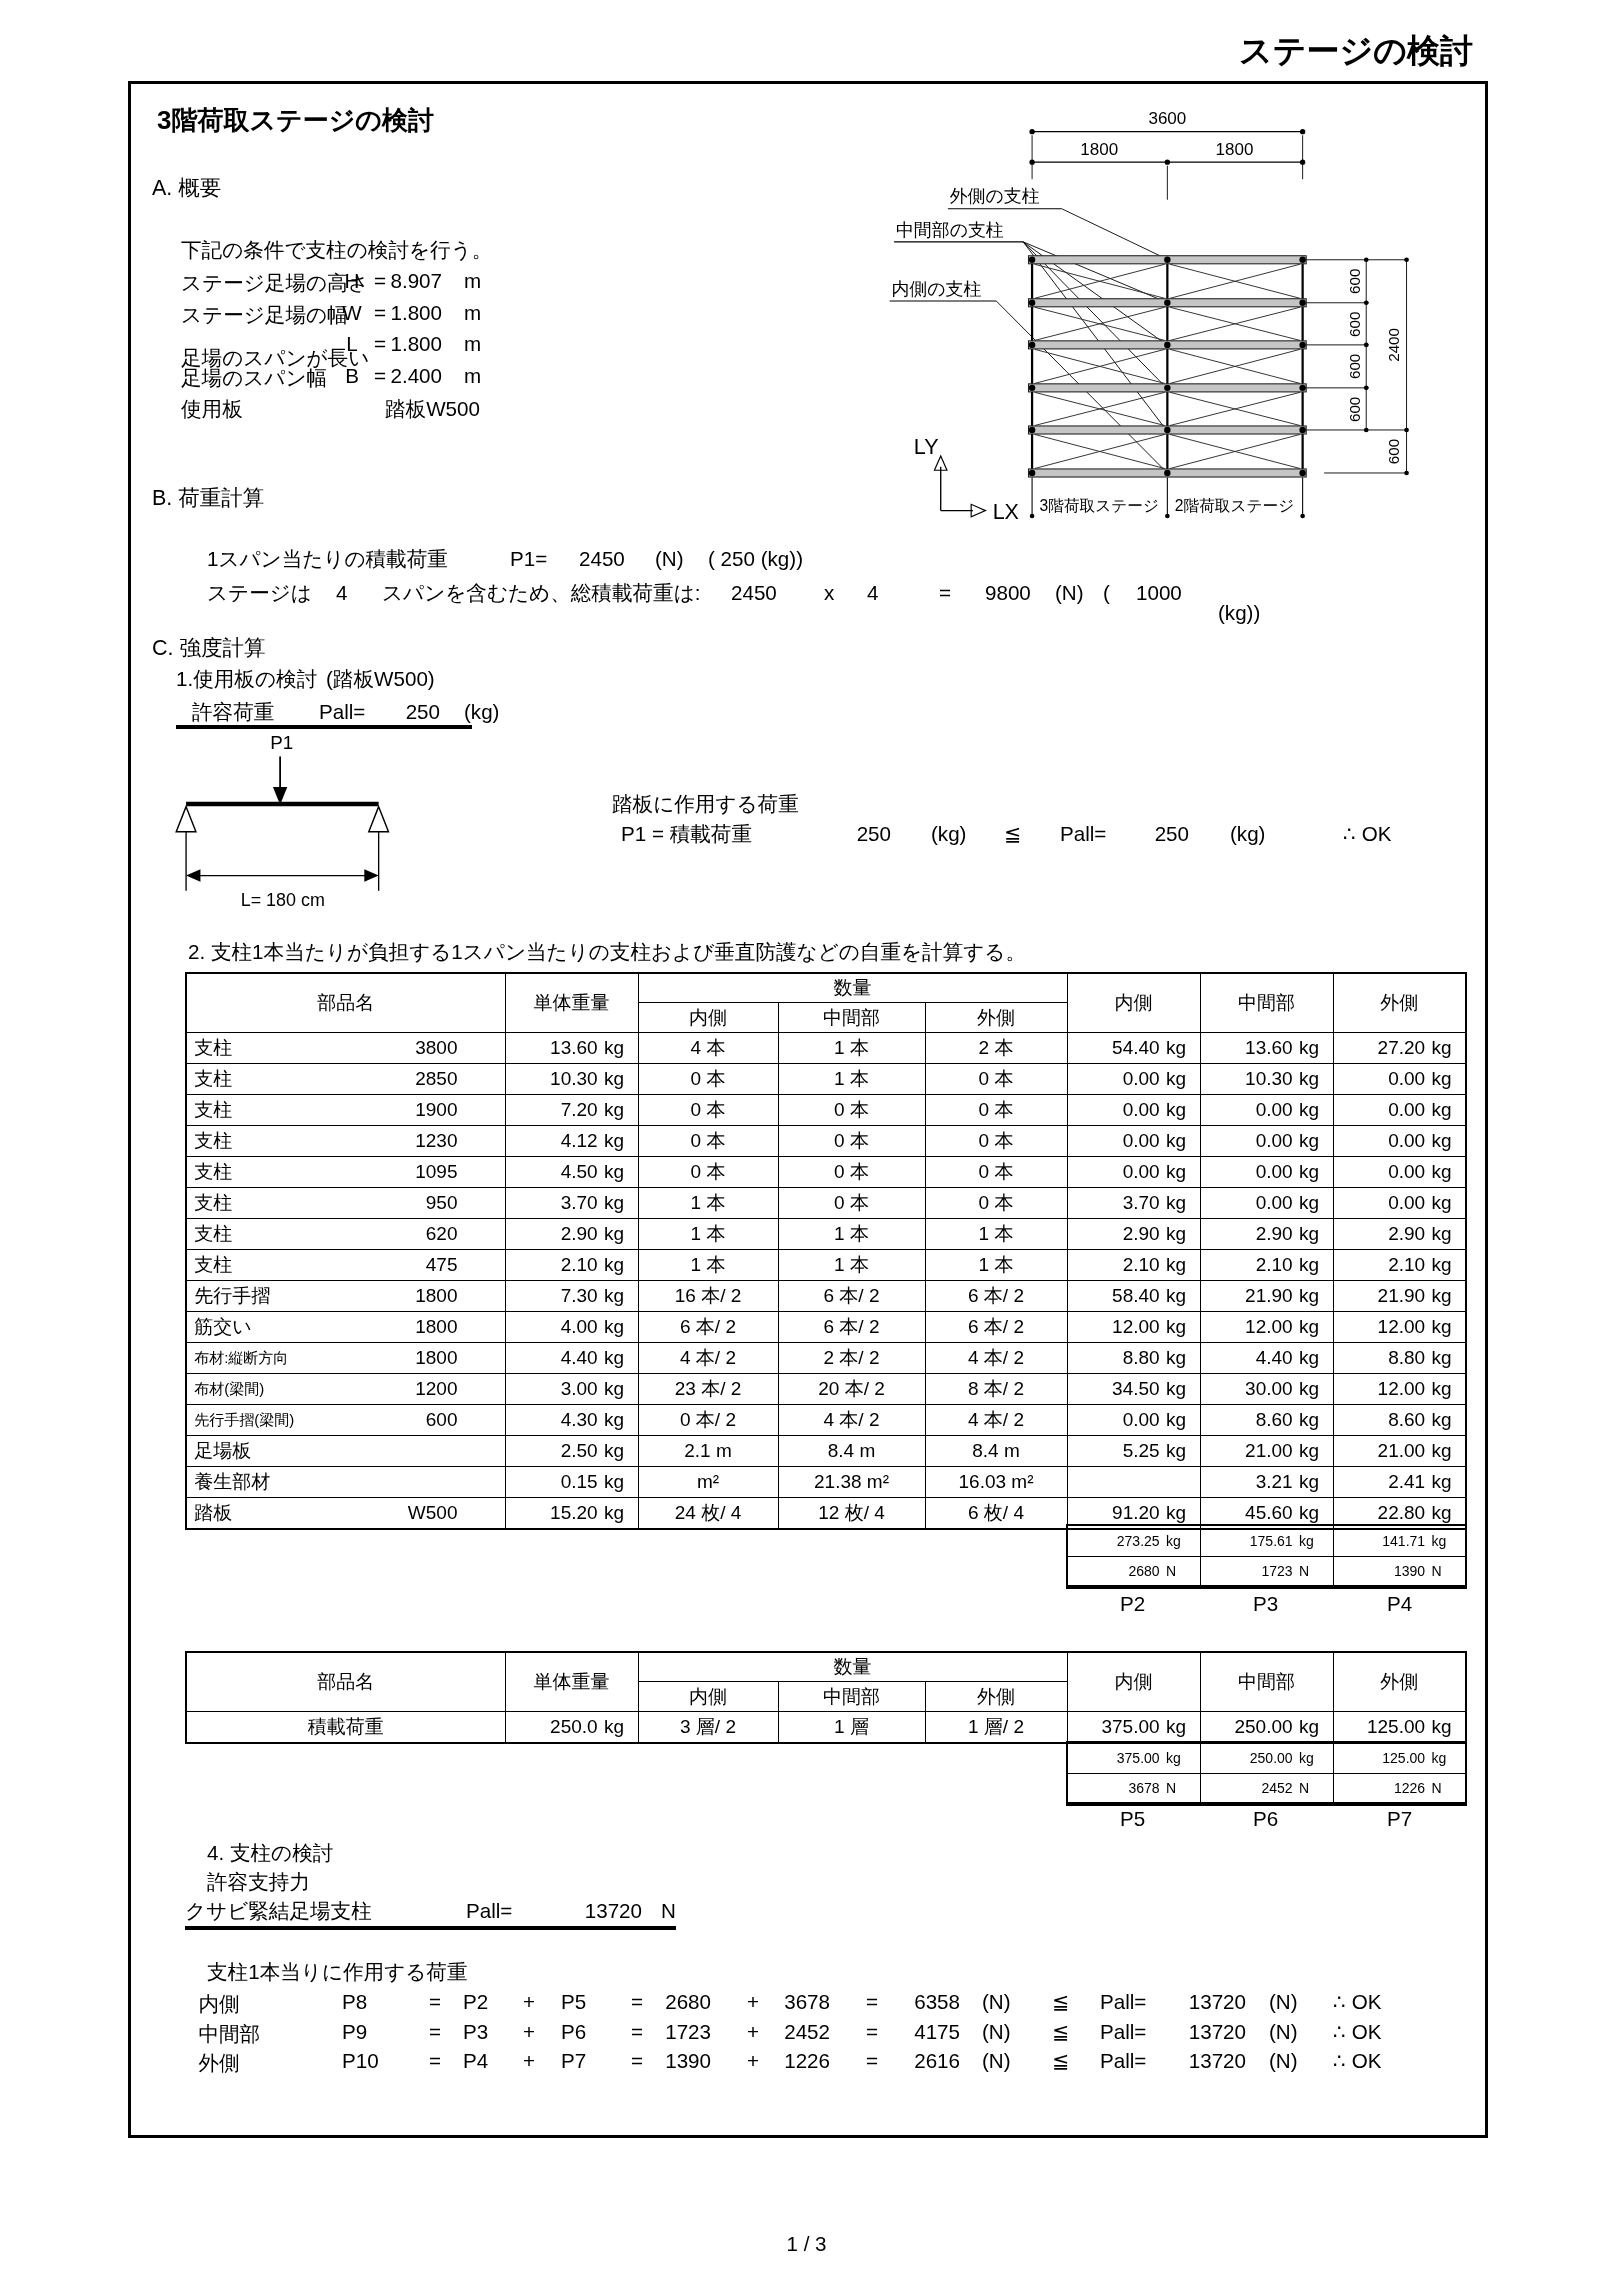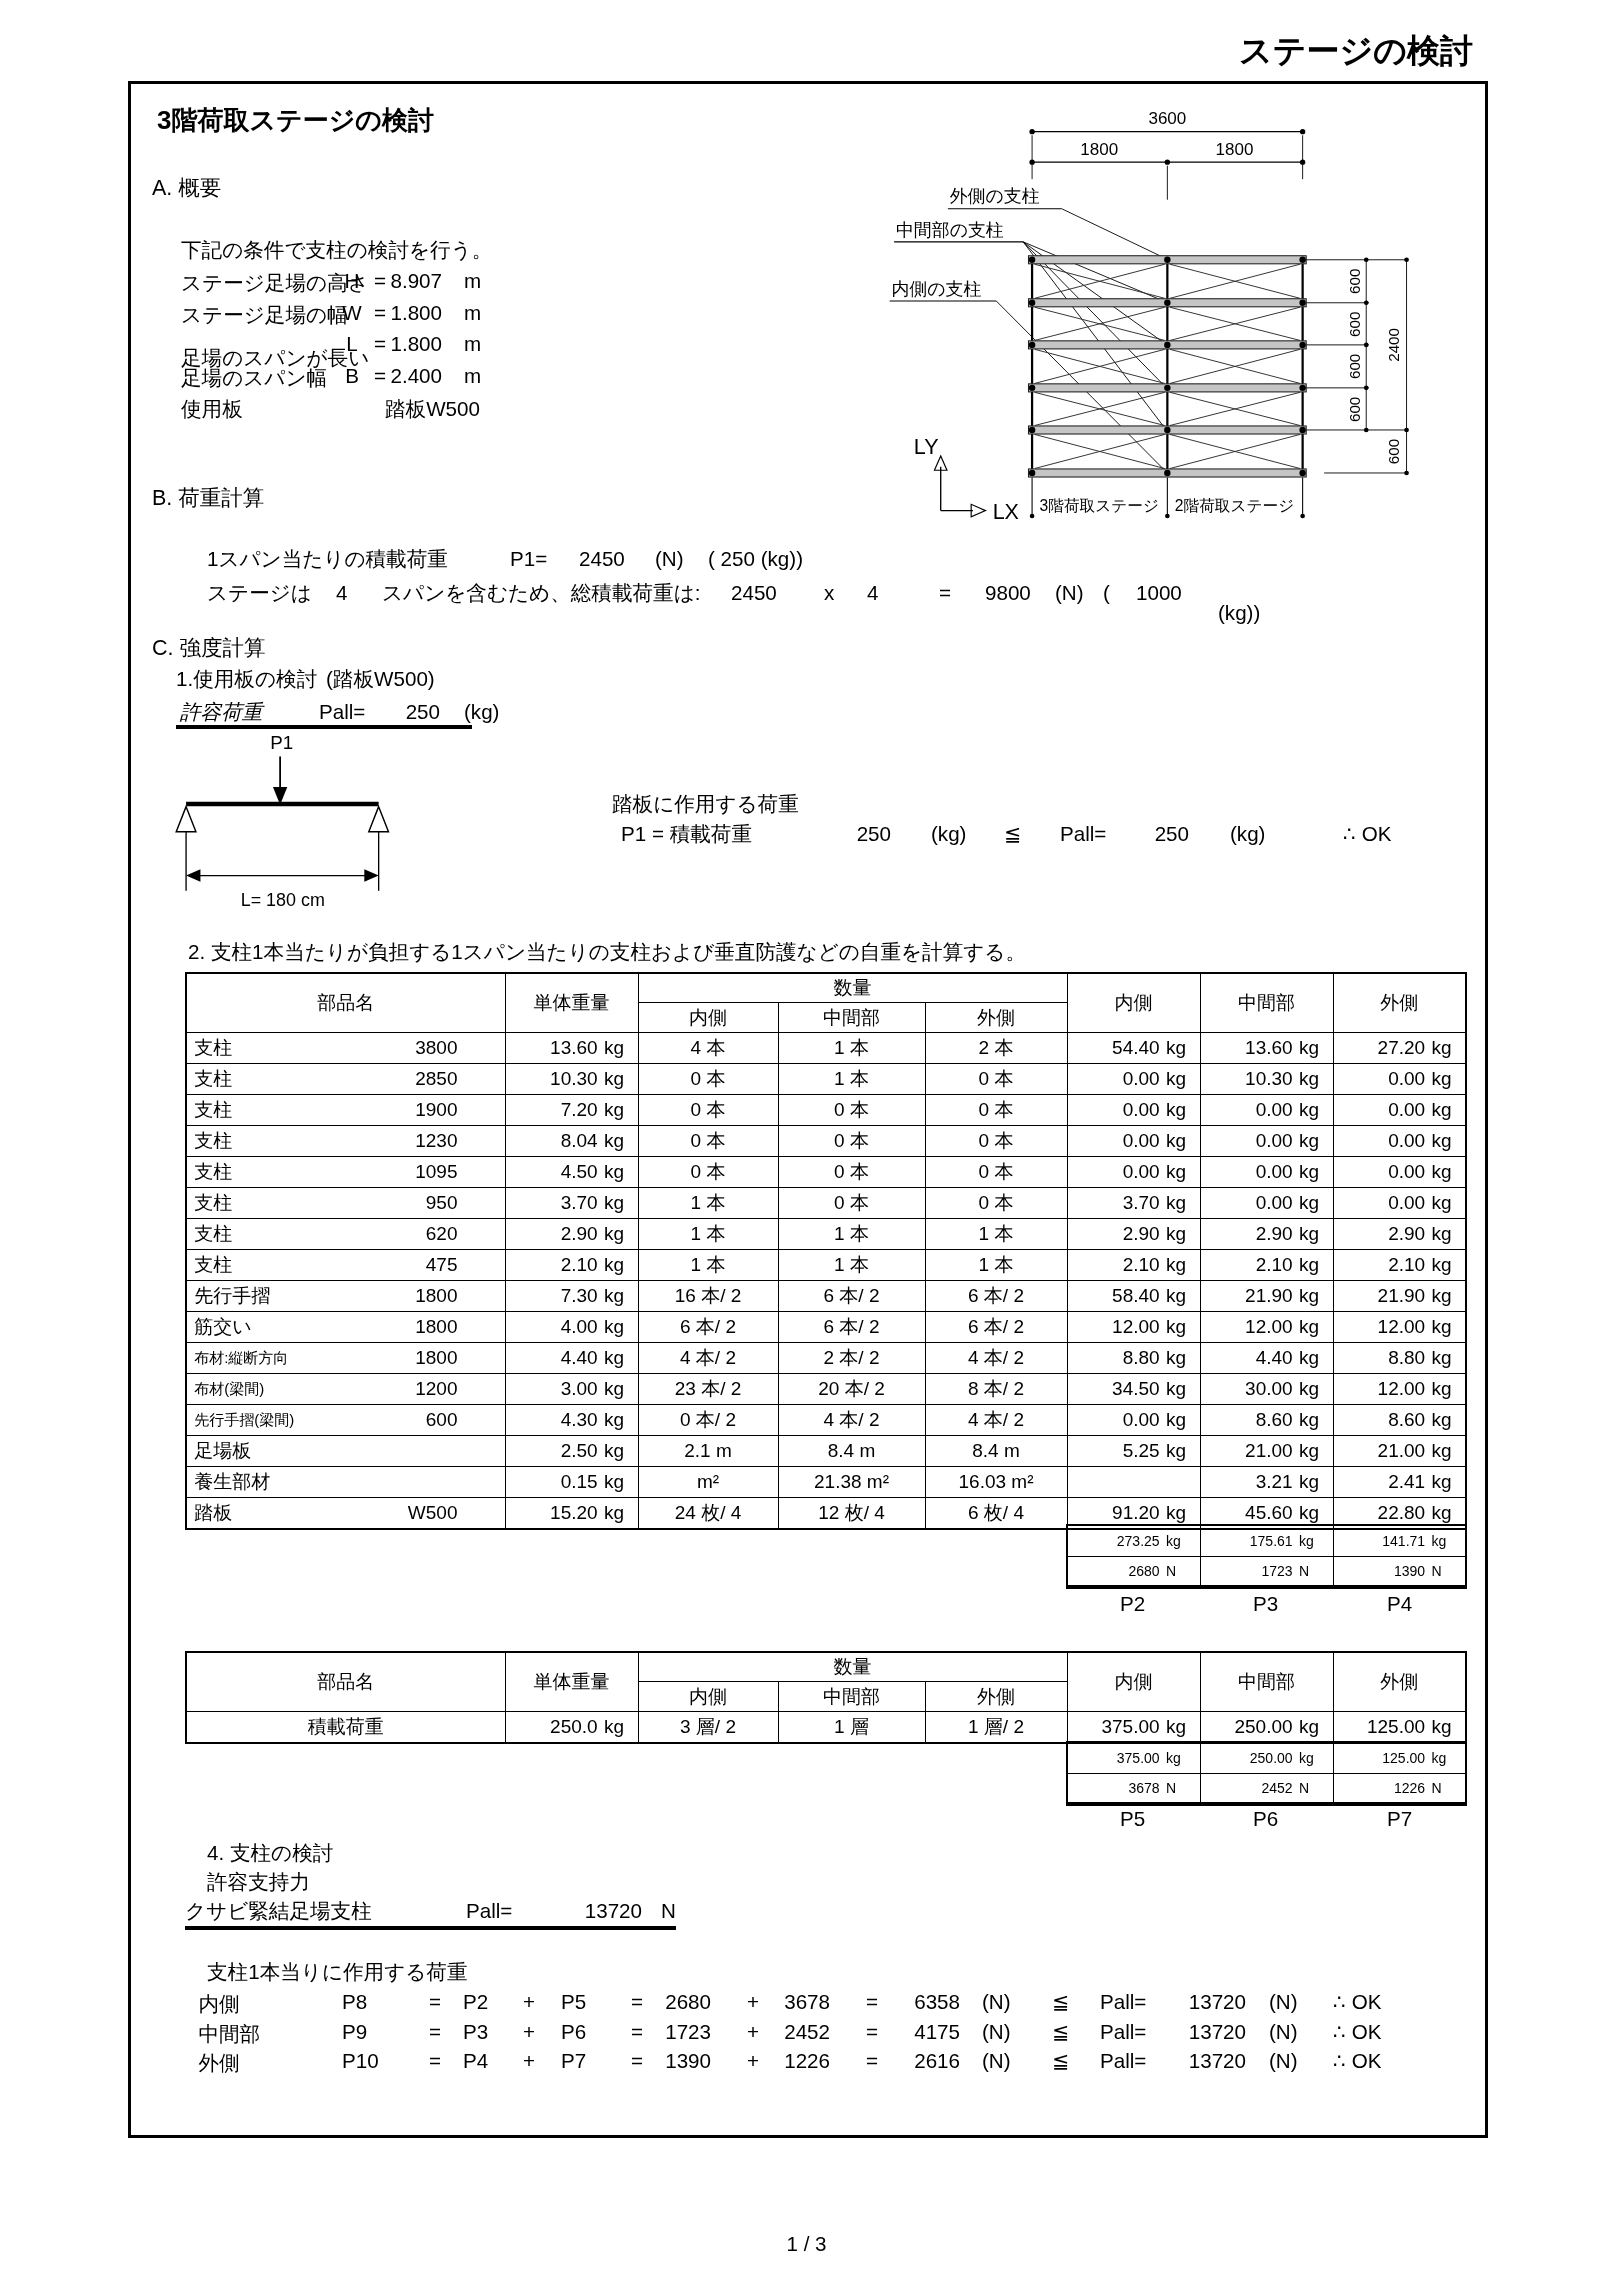--- a/index.html
+++ b/index.html
@@ -230,21 +230,21 @@
     <span class="t f23" style="left:985px;top:581px;">9800</span>
     <span class="t f23" style="left:1055px;top:581px;">(N)</span>
     <span class="t f23" style="left:1103px;top:581px;">(</span>
     <span class="t f23" style="left:1136px;top:581px;">1000</span>
     <span class="t f23" style="left:1218px;top:581px;margin-top:20px;">(kg))</span>
   </div>
 
   <div class="t f24" style="left:152px;top:636px;">C. 強度計算</div>
   <div class="t f23" style="left:176px;top:667px;">1.使用板の検討</div>
   <div class="t f23" style="left:326px;top:667px;">(踏板W500)</div>
-  <div class="t f23" style="left:180px;top:700px;font-style:italic;">許容荷重</div>
+  <div class="t f23" style="left:192px;top:700px;">許容荷重</div>
   <div class="t f23" style="left:319px;top:700px;">Pall=</div>
   <div class="t f23" style="left:383px;top:700px;width:57px;text-align:right;">250</div>
   <div class="t f23" style="left:464px;top:700px;">(kg)</div>
   <div class="rule" style="left:176px;top:725px;width:296px;height:3.6px;"></div>
 
   <svg style="position:absolute;left:161px;top:724px;" width="412" height="193" viewBox="0 0 460 215">
     <text x="122" y="28" font-size="21">P1</text>
     <line x1="133" y1="36" x2="133" y2="74" stroke="#000" stroke-width="2"></line>
     <polygon points="133,90 125,70 141,70" fill="#000"></polygon>
     <line x1="28" y1="89" x2="243" y2="89" stroke="#000" stroke-width="5"></line>
@@ -405,21 +405,21 @@
         </tr>
         <tr style="height: 31px;">
           <td class="c-name">
             <div class="cellflex">
               <span class="nm">支柱</span>
               <span class="sz">1230</span>
             </div>
           </td>
           <td class="c-w">
             <div class="cellflex">
-              <span class="val">8.04</span>
+              <span class="val">4.12</span>
               <span class="un">kg</span>
             </div>
           </td>
           <td class="c-q">0 本</td>
           <td class="c-q">0 本</td>
           <td class="c-q">0 本</td>
           <td class="c-w">
             <div class="cellflex">
               <span class="val">0.00</span>
               <span class="un">kg</span>

